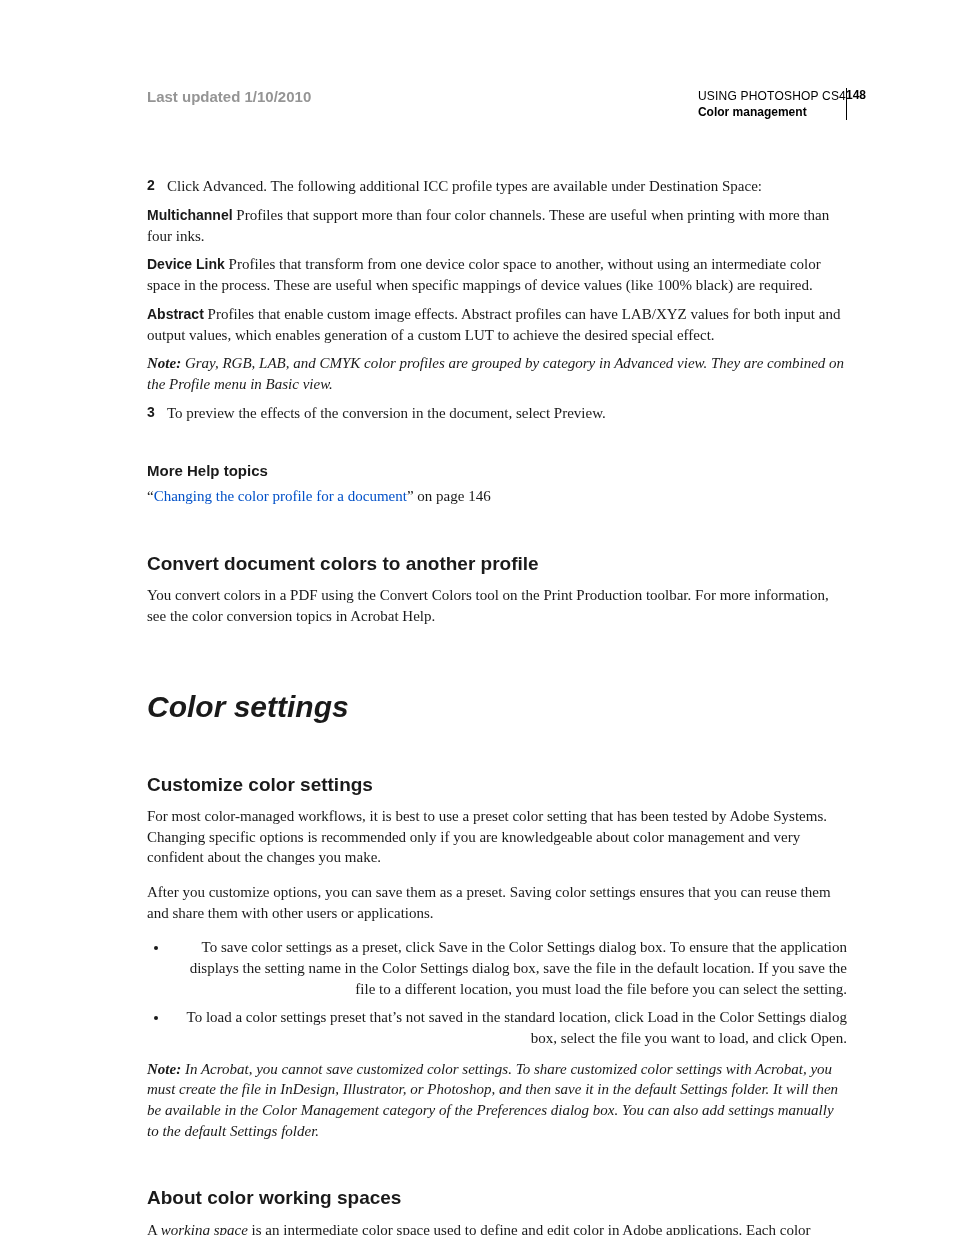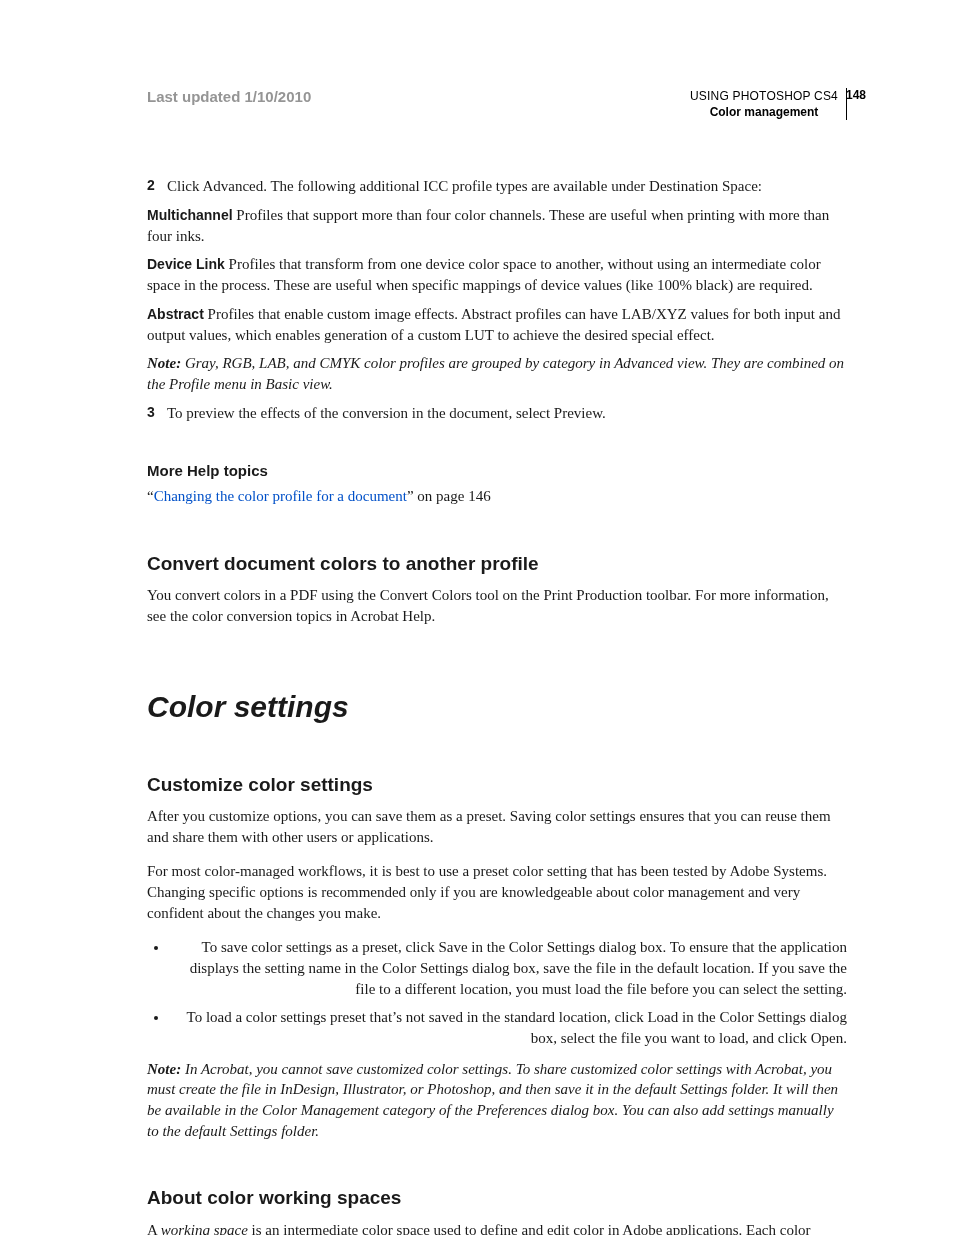--- a/index.html
+++ b/index.html
@@ -22,25 +22,24 @@
     align-items: flex-start;
     margin-bottom: 56px;
   }
   .last-updated {
     font-family: "Myriad Pro", "Segoe UI", Arial, sans-serif;
     font-weight: 600;
     color: #959595;
     font-size: 15px;
   }
   .header-right {
-    text-align: center;
+    text-align: left;
     font-family: "Myriad Pro", "Segoe UI", Arial, sans-serif;
     font-size: 12px;
     border-right: 1.5px solid #000;
-    padding-right: 8px;
     line-height: 1.35;
   }
   .header-right .book {
     letter-spacing: 0.2px;
   }
   .header-right .chapter {
     font-weight: 700;
   }
   .page-num {
     position: absolute;
@@ -170,22 +169,22 @@
     <div>
       <span>“</span><span class="link">Changing the color profile for a document</span><span>” on page 146</span>
     </div>
 
     <div class="h2">Convert document colors to another profile</div>
     <p class="para">You convert colors in a PDF using the Convert Colors tool on the Print Production toolbar. For more information, see the color conversion topics in Acrobat Help.</p>
 
     <div class="h1">Color settings</div>
 
     <div class="h2">Customize color settings</div>
+    <p class="para">For most color-managed workflows, it is best to use a preset color setting that has been tested by Adobe Systems. Changing specific options is recommended only if you are knowledgeable about color management and very confident about the changes you make.</p>
     <p class="para">After you customize options, you can save them as a preset. Saving color settings ensures that you can reuse them and share them with other users or applications.</p>
-    <p class="para">For most color-managed workflows, it is best to use a preset color setting that has been tested by Adobe Systems. Changing specific options is recommended only if you are knowledgeable about color management and very confident about the changes you make.</p>
 
     <ul class="bullets">
       <li>To save color settings as a preset, click Save in the Color Settings dialog box. To ensure that the application displays the setting name in the Color Settings dialog box, save the file in the default location. If you save the file to a different location, you must load the file before you can select the setting.</li>
       <li>To load a color settings preset that’s not saved in the standard location, click Load in the Color Settings dialog box, select the file you want to load, and click Open.</li>
     </ul>
 
     <p class="note">
       <span class="label">Note:</span>
       <span> </span>
       <span>In Acrobat, you cannot save customized color settings. To share customized color settings with Acrobat, you must create the file in InDesign, Illustrator, or Photoshop, and then save it in the default Settings folder. It will then be available in the Color Management category of the Preferences dialog box. You can also add settings manually to the default Settings folder.</span>

